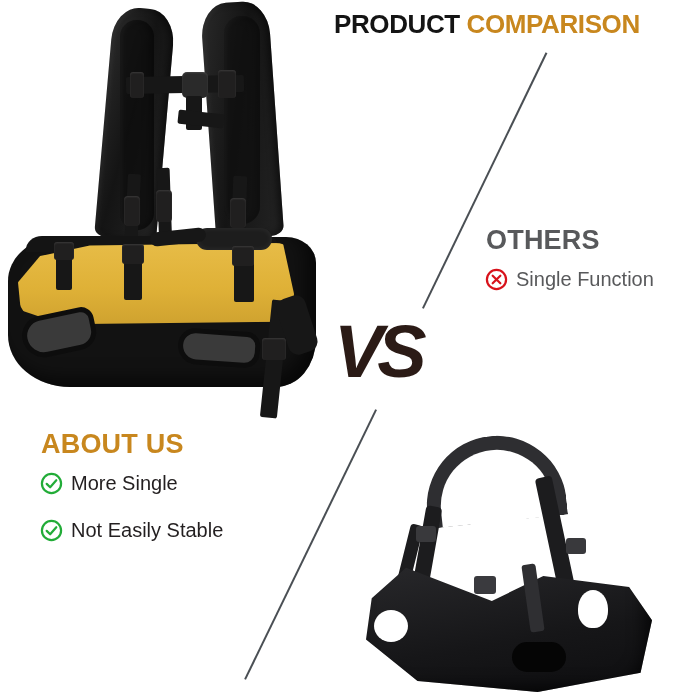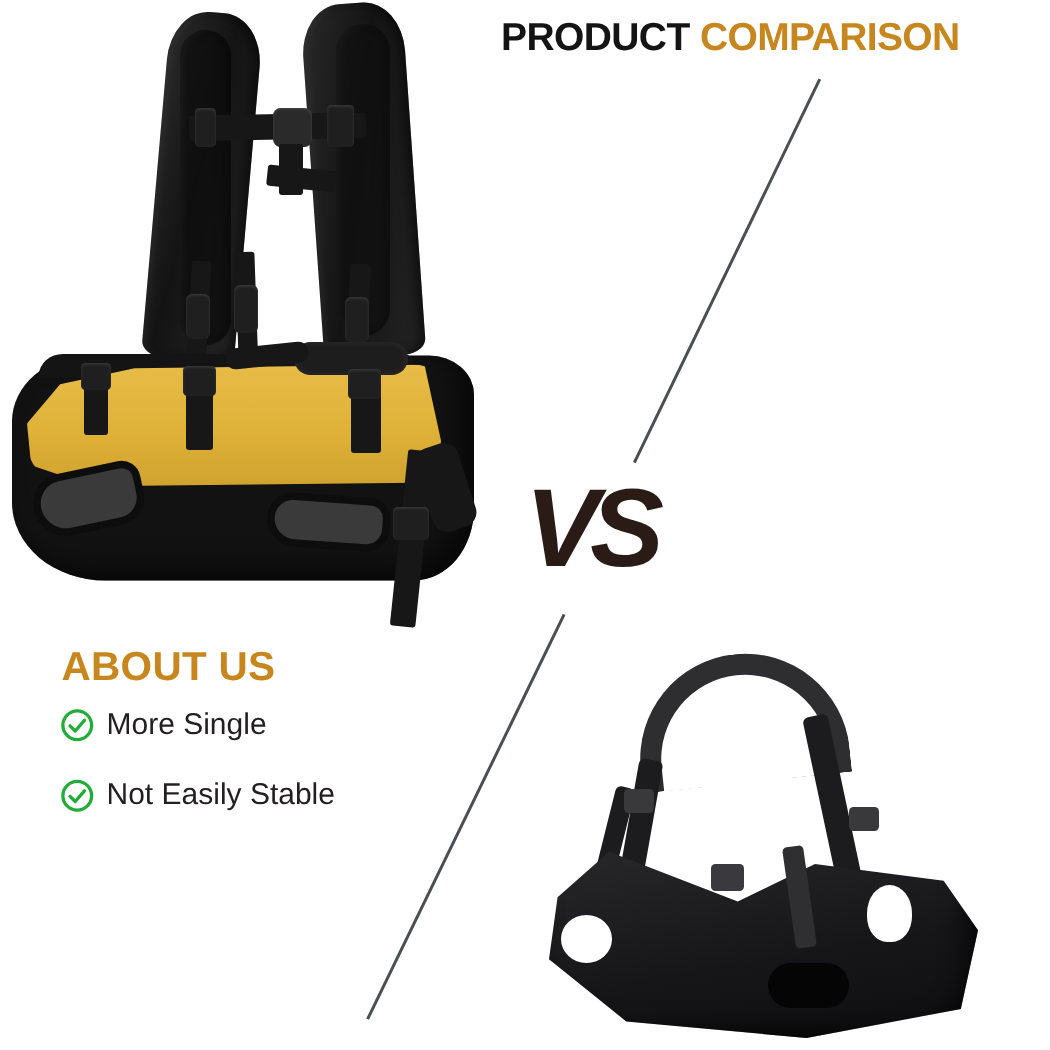--- a/index.html
+++ b/index.html
@@ -34,21 +34,21 @@
   
   .divider {
     position: absolute;
     background: #4a4f54;
     transform-origin: 0 0;
   }
 
   
   #vs {
     position: absolute;
-    left: 350px;
+    left: 334px;
     top: 311px;
     width: 100px;
     height: 82px;
   }
   #vs .vs-text {
     position: absolute;
     left: 0;
     top: 0;
     font-size: 74px;
     font-weight: bold;
@@ -208,22 +208,30 @@
     <span class="word-dark">PRODUCT</span><span>&nbsp;</span><span class="word-accent">COMPARISON</span>
   </div>
 
   <div class="divider" style="left:422px; top:308px; width:284px; height:1.6px; transform: rotate(-64.2deg);"></div>
   <div class="divider" style="left:377px; top:410px; width:300px; height:1.6px; transform: rotate(115.9deg);"></div>
 
   <div id="vs">
     <span class="vs-text">VS</span>
   </div>
 
+  <div class="section-heading" id="others-heading">OTHERS</div>
 
   <ul class="feature-list" id="others-list">
+    <li class="feature-item">
+      <svg class="feature-icon" viewBox="0 0 24 24">
+        <circle cx="12" cy="12" r="10" fill="none" stroke="#D8121B" stroke-width="2.3"></circle>
+        <path d="M8 8 L16 16 M16 8 L8 16" stroke="#D8121B" stroke-width="2.3" stroke-linecap="round"></path>
+      </svg>
+      <span class="feature-label">Single Function</span>
+    </li>
   </ul>
 
   <div class="section-heading" id="about-heading">ABOUT US</div>
 
   <ul class="feature-list" id="about-list">
     <li class="feature-item">
       <svg class="feature-icon" viewBox="0 0 24 24">
         <circle cx="12" cy="12" r="10" fill="none" stroke="#22AC38" stroke-width="2.3"></circle>
         <path d="M7 12.4 L10.6 16 L17 8.6" fill="none" stroke="#22AC38" stroke-width="2.3" stroke-linecap="round" stroke-linejoin="round"></path>
       </svg>

